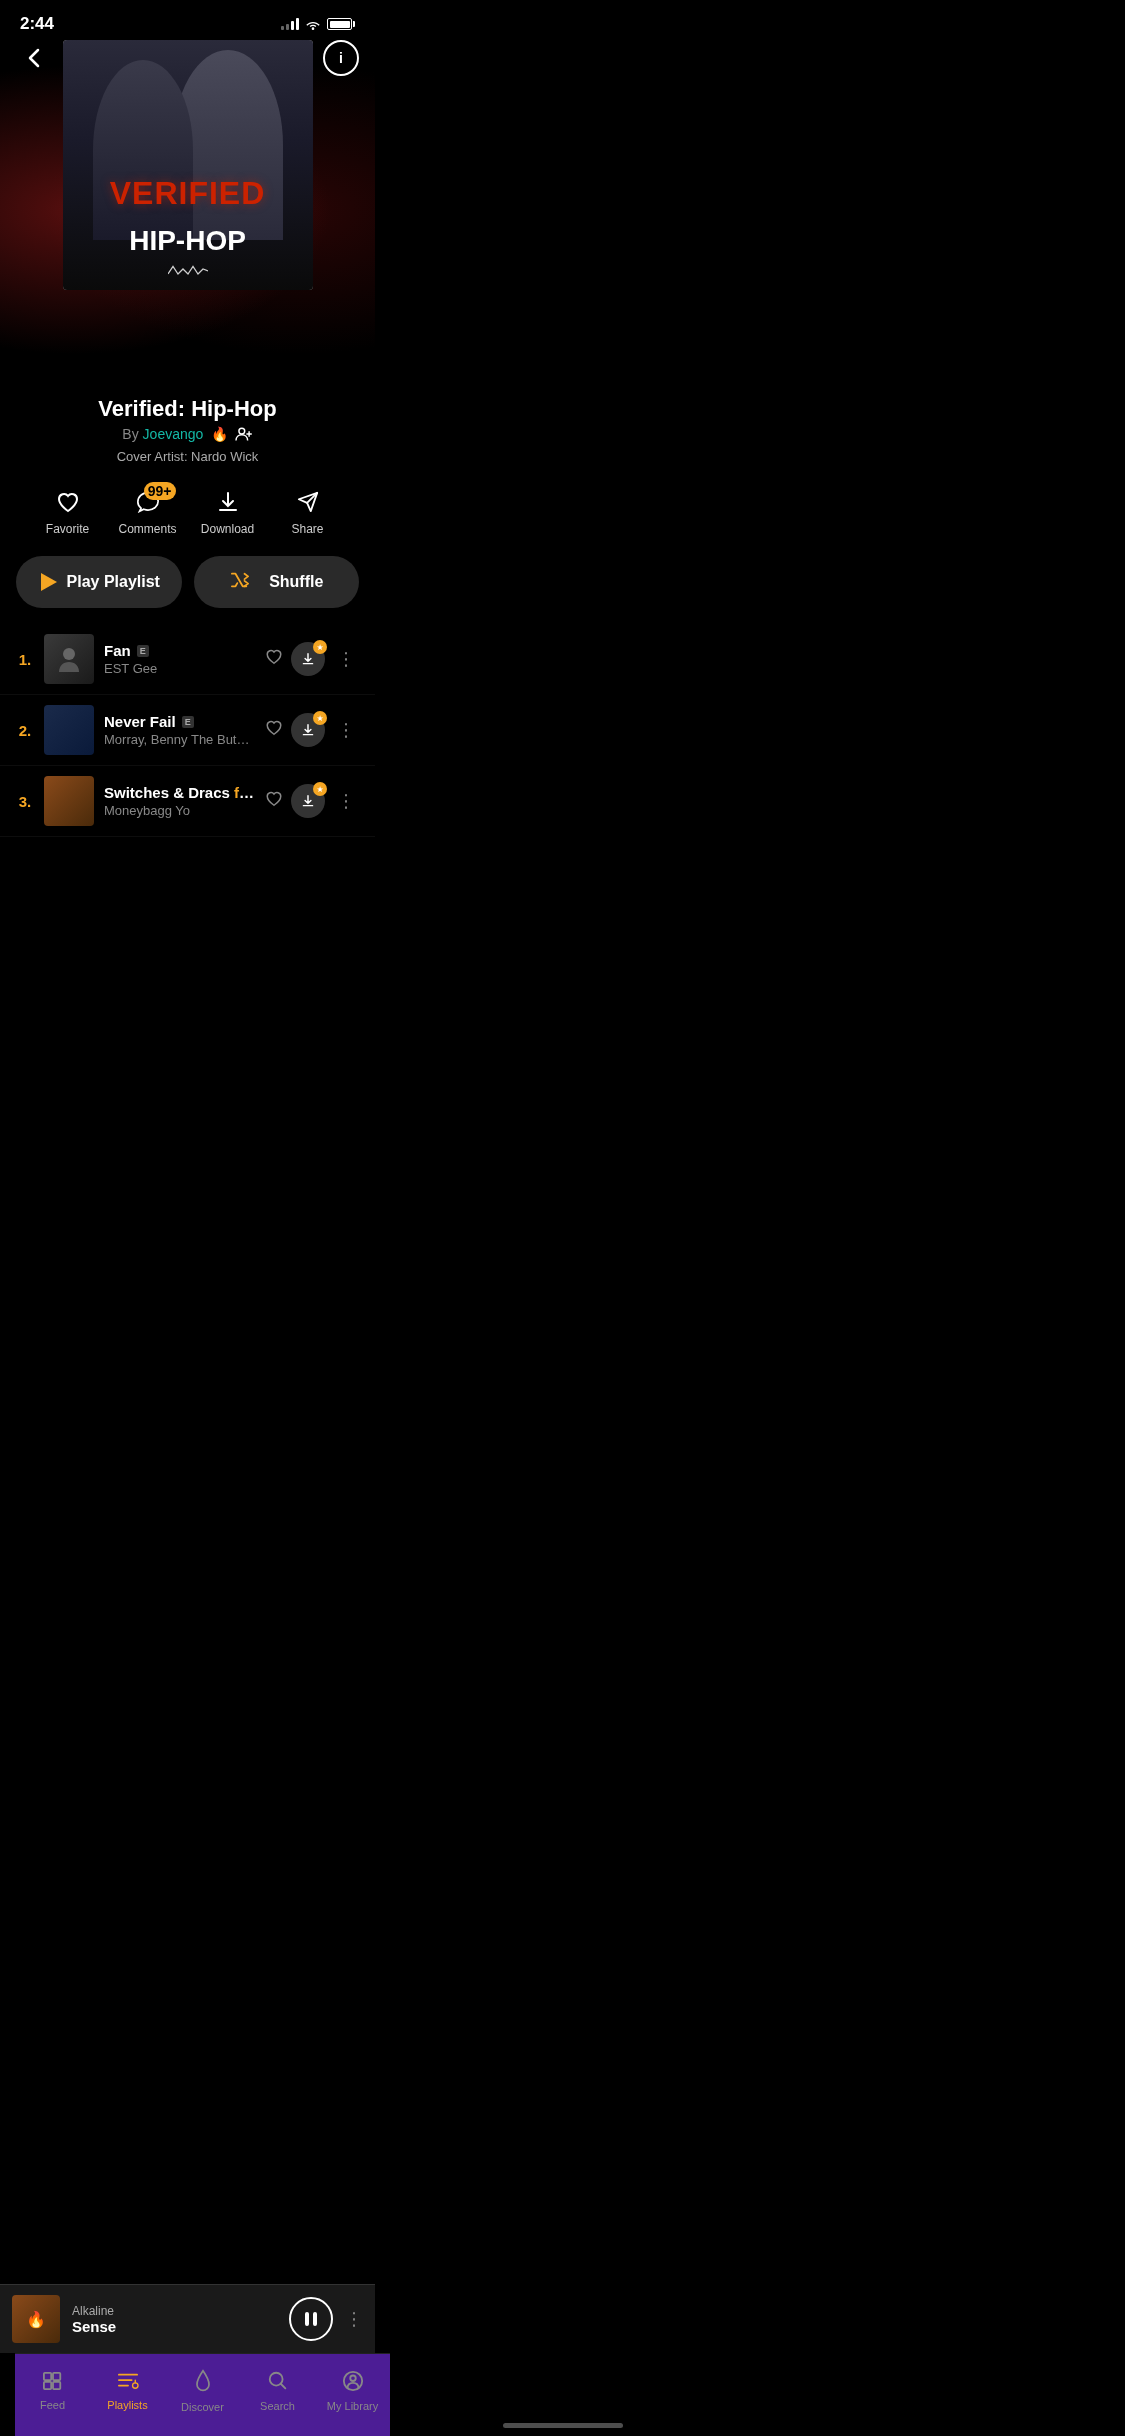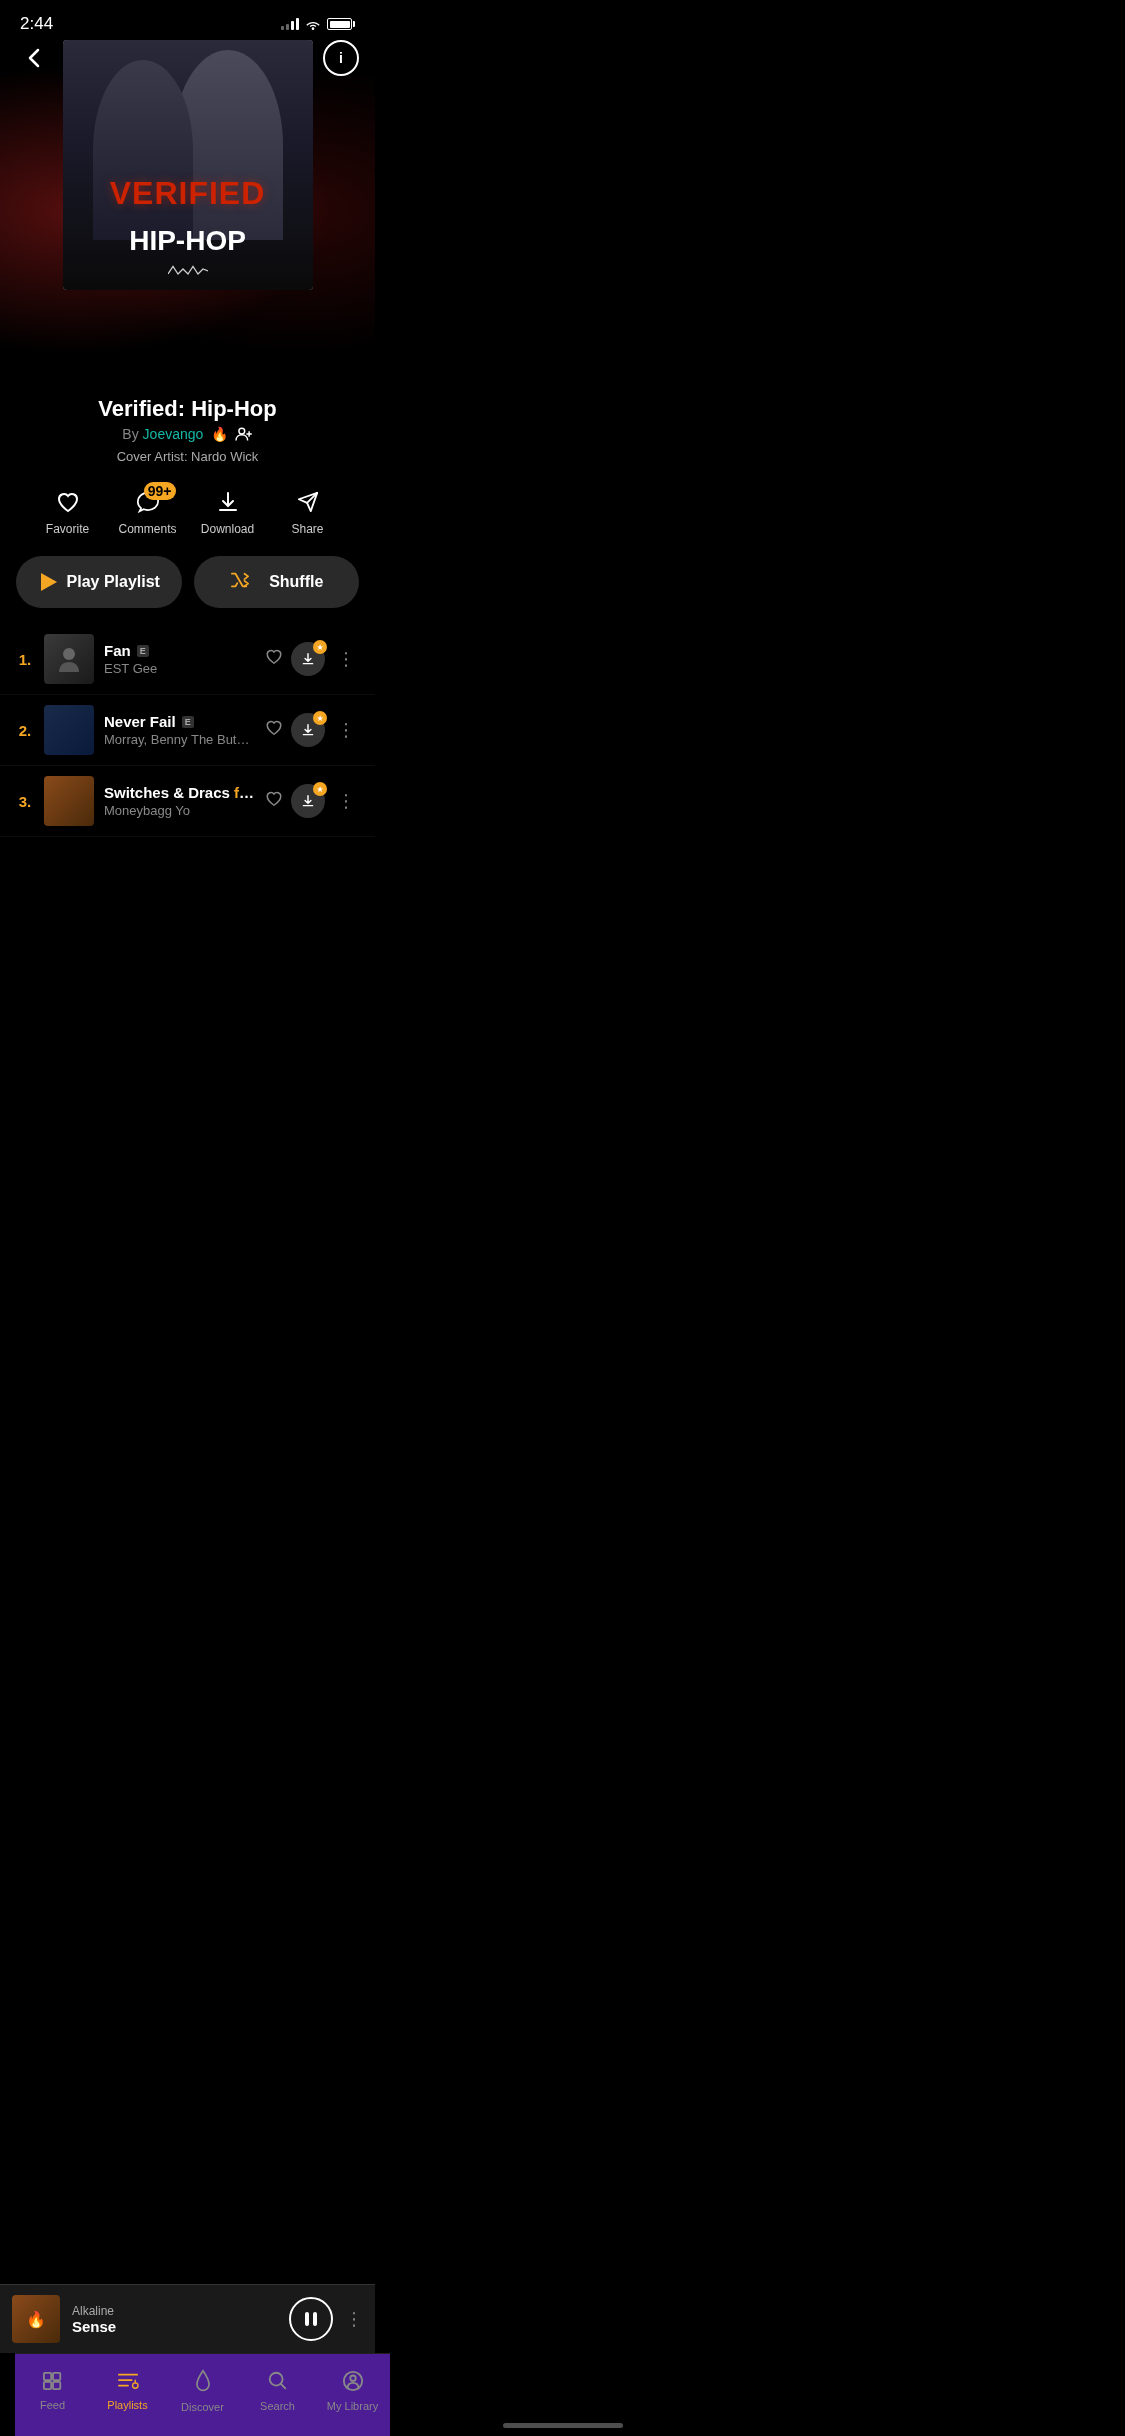--- a/index.html
+++ b/index.html
@@ -18,21 +18,21 @@
     .status-bar {
       display: flex;
       justify-content: space-between;
       align-items: center;
       padding: 14px 20px 6px;
       position: relative;
       z-index: 10;
     }
     .status-time {
       font-size: 17px;
-      font-weight: 400;
+      font-weight: 700;
       color: #fff;
     }
     .status-icons {
       display: flex;
       align-items: center;
       gap: 6px;
     }
     .signal-bars {
       display: flex;
       align-items: flex-end;

